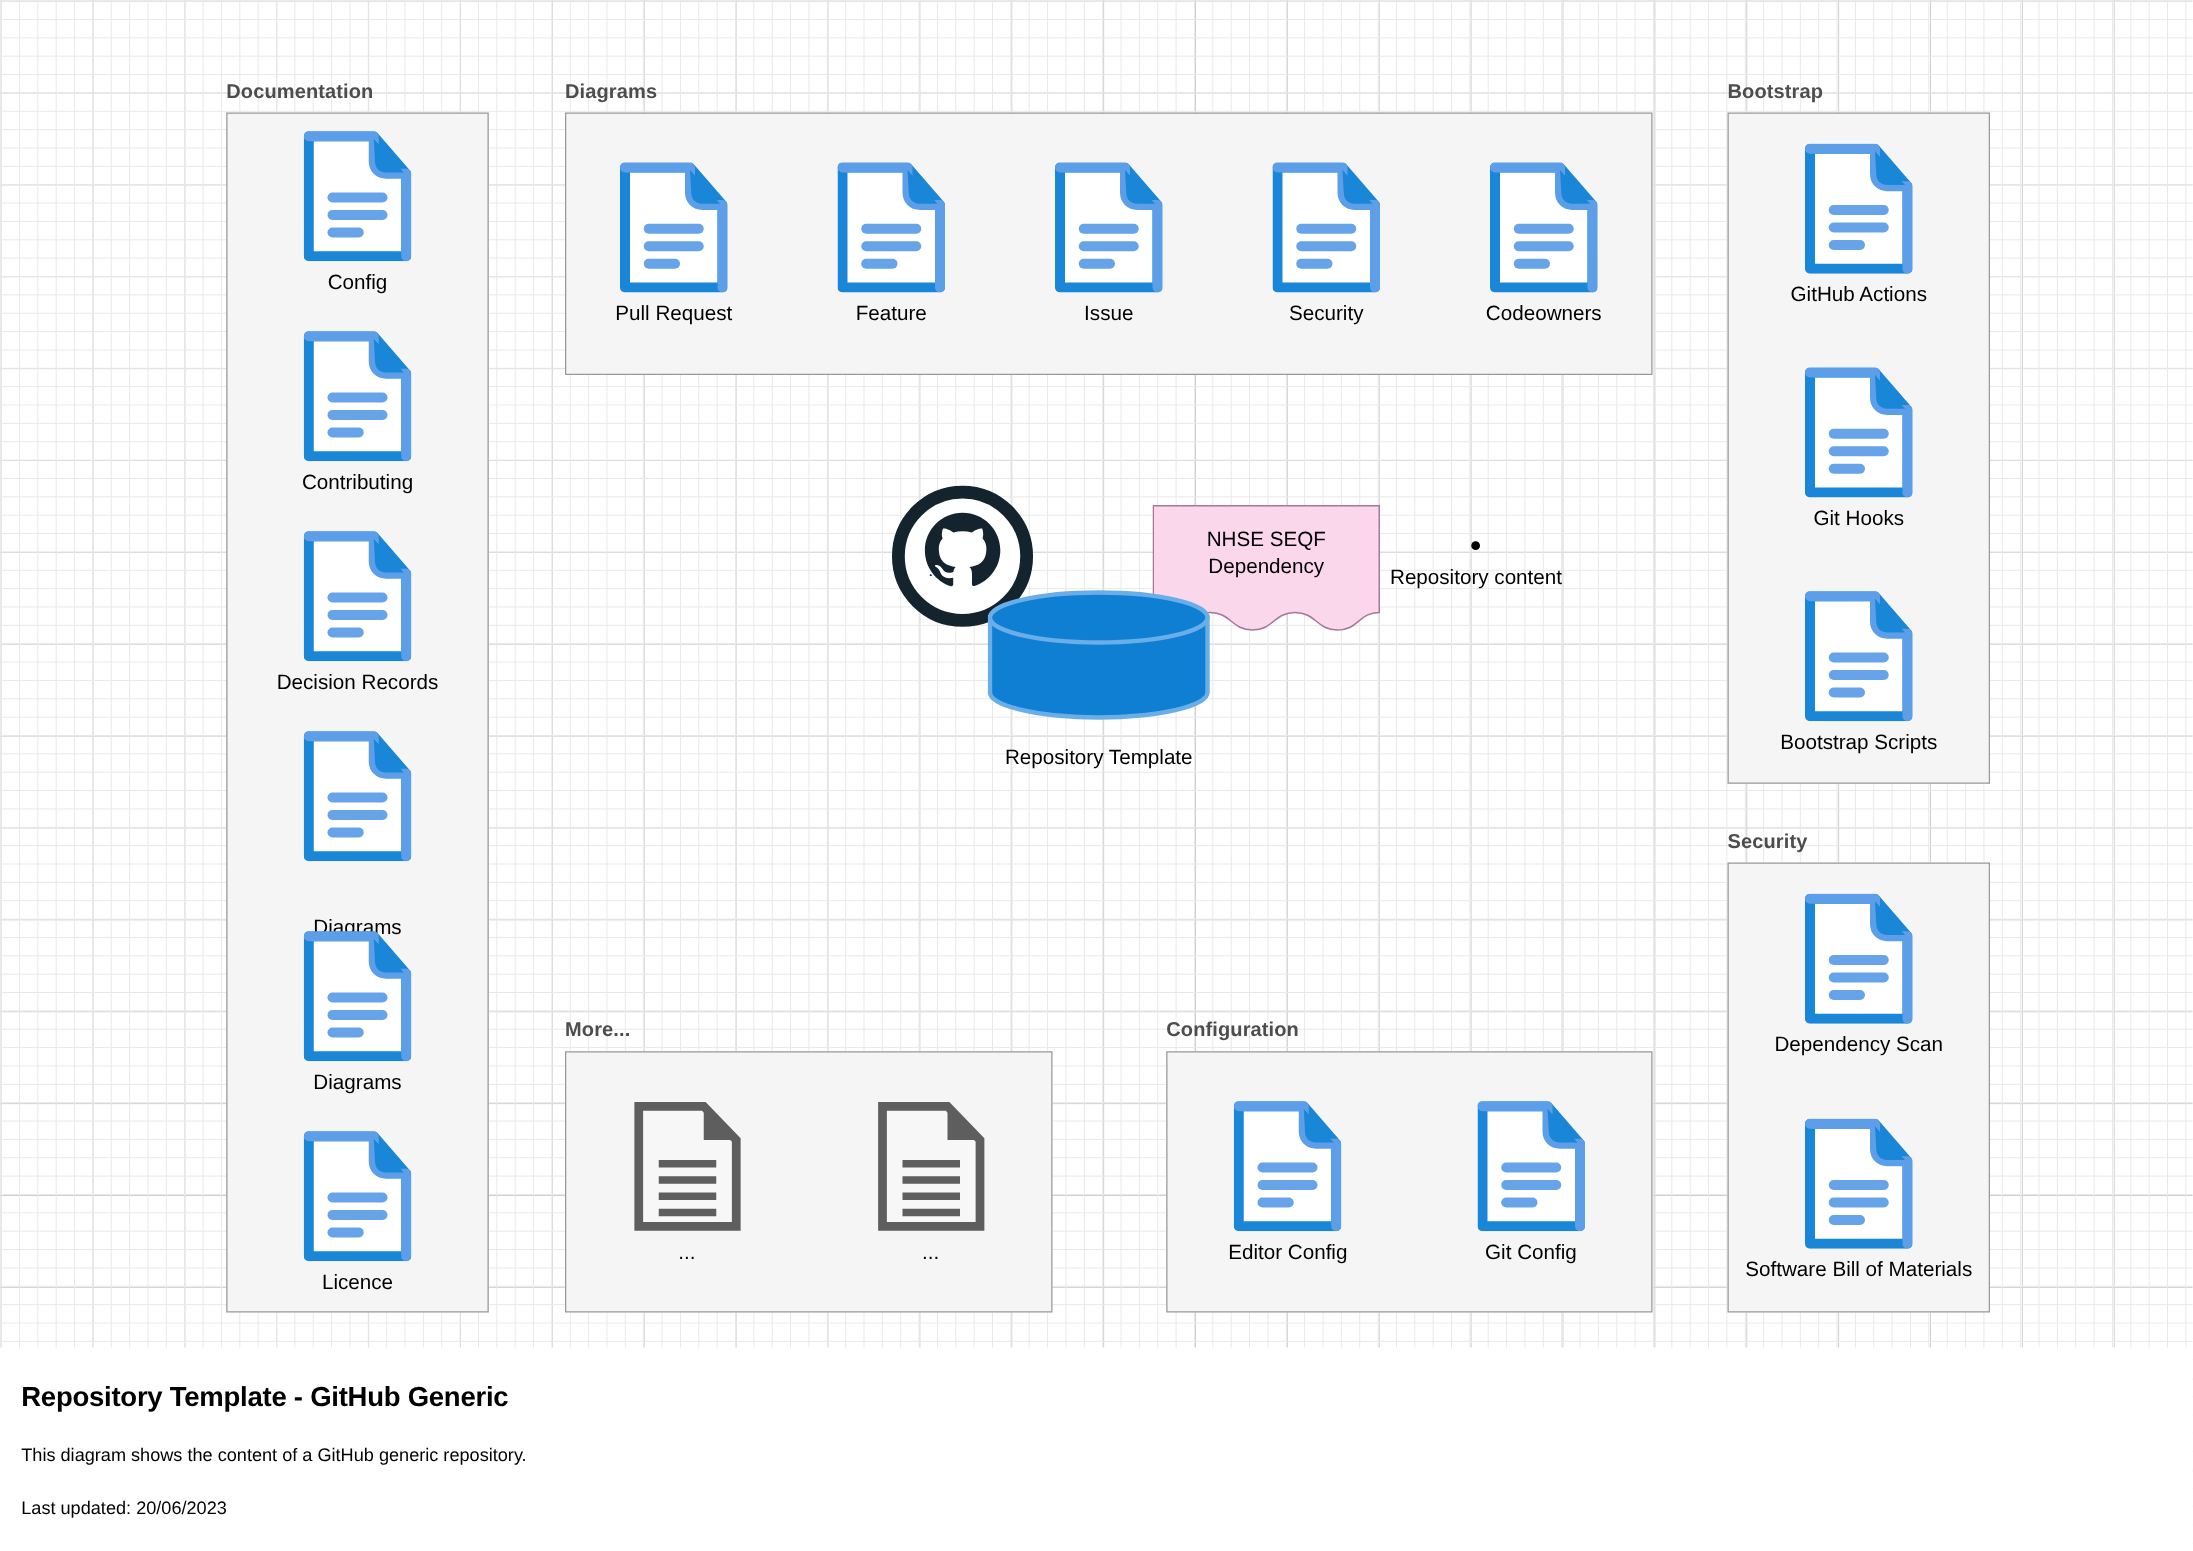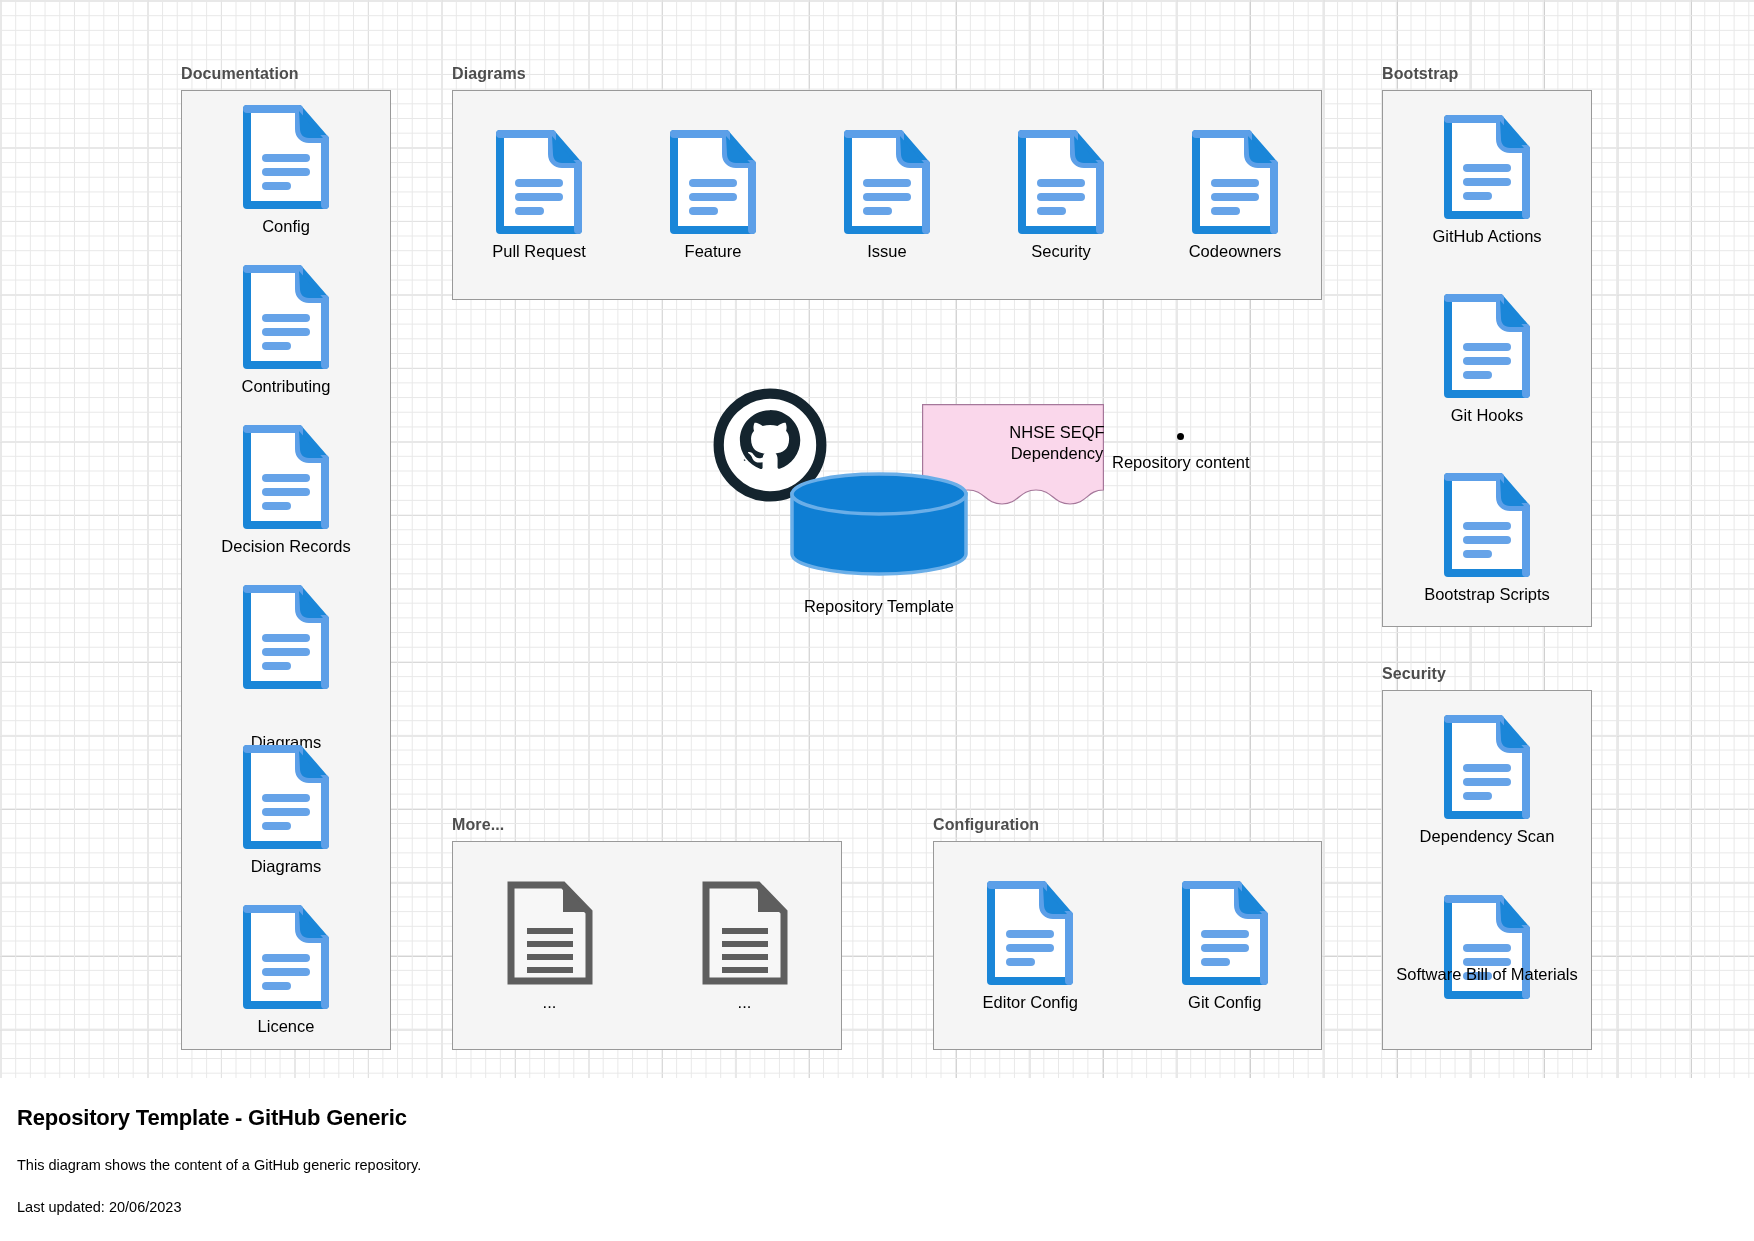--- a/index.html
+++ b/index.html
@@ -107,21 +107,20 @@
   #pink-note svg { display:block; width:100%; height:100%; }
   #pink-note .note-text {
     position: absolute;
     left: 0;
     top: 18px;
     width: 182px;
     text-align: center;
     font-size: 16.5px;
     color: #000000;
     line-height: 21px;
-    margin-left: 44px;
   }
 
   
   #legend {
     position: absolute;
     left: 1112px;
     top: 433px;
     display: flex;
     align-items: center;
     gap: 13px;
@@ -340,21 +339,21 @@
       <div class="doc" style="left: 1444px; top: 895px;">
         <svg viewBox="0 0 86 104" xmlns="http://www.w3.org/2000/svg">
     <path d="M4,4 L56,4 L82,34 L82,100 L4,100 Z" fill="#ffffff" stroke="#1a86d8" stroke-width="8" stroke-linejoin="round"></path>
     <path d="M4,4 L56,4 L56,24 C56,30 60,34 66,34 L82,34 L82,100" fill="none" stroke="#5c9fe8" stroke-width="8" stroke-linejoin="round" stroke-linecap="round"></path>
     <path d="M56,6 L80,33 L66,33 C60,33 57,29 57,24 Z" fill="#1a86d8"></path>
     <rect x="19" y="49" width="48" height="8" rx="4" fill="#66a3e8"></rect>
     <rect x="19" y="63" width="48" height="8" rx="4" fill="#66a3e8"></rect>
     <rect x="19" y="77" width="29" height="8" rx="4" fill="#66a3e8"></rect>
   </svg>
       </div>
-      <div class="node-label" style="left: 1487px; top: 965px; text-align: right;">Software Bill of Materials</div>
+      <div class="node-label" style="left: 1487px; top: 1007px; text-align: right;">Software Bill of Materials</div>
       <div class="group-title" style="left: 452px; top: 816px;">More...</div>
       <div class="group" style="left: 452px; top: 841px; width: 390px; height: 209px;"></div>
       <div class="doc" style="left: 506.5px; top: 880.5px;">
         <svg viewBox="0 0 86 104" xmlns="http://www.w3.org/2000/svg">
       <path d="M4,4 L56,4 L82,31 L82,100 L4,100 Z" fill="#f7f7f7" stroke="#5e5e5e" stroke-width="7" stroke-linejoin="miter"></path>
       <path d="M56,4 L82,31 L56,31 Z" fill="#5e5e5e"></path>
       <rect x="20" y="47" width="46" height="6" fill="#5e5e5e"></rect>
       <rect x="20" y="60" width="46" height="6" fill="#5e5e5e"></rect>
       <rect x="20" y="73" width="46" height="6" fill="#5e5e5e"></rect>
       <rect x="20" y="86" width="46" height="6" fill="#5e5e5e"></rect>

